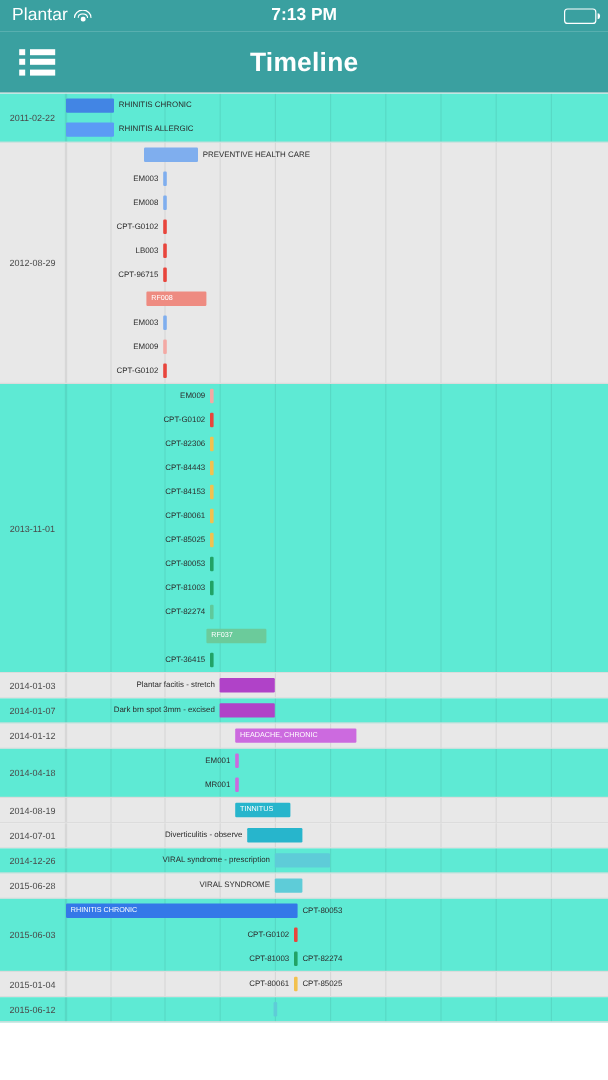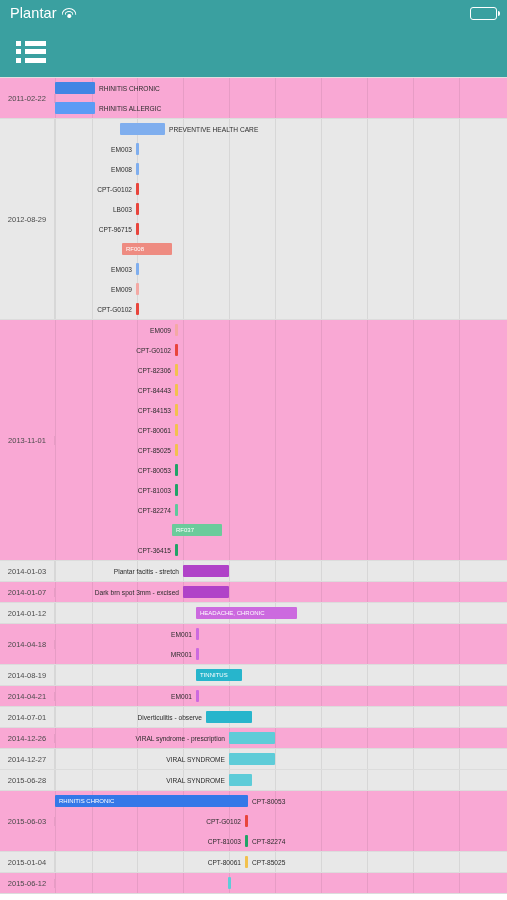--- a/index.html
+++ b/index.html
@@ -55,21 +55,21 @@
   .nav-title{
     position:absolute; left:0; right:0; text-align:center;
     color:#ffffff; font-size:22px; font-weight:bold; letter-spacing:.2px;
     pointer-events:none;
   }
 
   
   .timeline{ height:822px; overflow:hidden; position:relative; background:#fff; }
   .group{ position:relative; border-bottom:1px solid #DCDCDC; display:flex; }
   .group.alt{ background:#E8E8E8; }
-  .group.plain{ background:#f9a8d4;align-items:center; }
+  .group.plain{ background:#5eead4; }
 
   .gridlines{ position:absolute; inset:0; pointer-events:none; }
   .gridlines i{ position:absolute; top:0; bottom:0; width:1px;
                 background:rgba(0,0,0,.07); }
 
   .date-cell{
     width:55px; flex:0 0 55px; display:flex; align-items:center;
     justify-content:center; font-size:7.5px; color:#4a4a4a;
     border-right:1px solid rgba(0,0,0,.07); z-index:2; text-align:center;
   }
@@ -98,20 +98,21 @@
 
 <div class="statusbar">
   <div class="sb-left">
     <span class="sb-carrier">Plantar</span>
     <span class="wifi">
         <i></i>
         <i></i>
         <i></i>
       </span>
   </div>
+  <div class="sb-time">7:13 PM</div>
   <div class="sb-right">
     <span class="battery">
         <span></span>
       </span>
   </div>
 </div>
 
 <div class="navbar">
   <div class="menu-btn">
     <span class="list-icon">
@@ -122,20 +123,21 @@
       <span class="lrow">
           <span class="dot"></span>
           <span class="ln"></span>
         </span>
       <span class="lrow">
           <span class="dot"></span>
           <span class="ln"></span>
         </span>
     </span>
   </div>
+  <div class="nav-title">Timeline</div>
 </div>
 
 <div class="timeline" id="timeline">
     <div class="group plain">
       <div class="gridlines">
         <i style="left: 55px;"></i>
         <i style="left: 92px;"></i>
         <i style="left: 137px;"></i>
         <i style="left: 183px;"></i>
         <i style="left: 229px;"></i>
@@ -385,41 +387,20 @@
       </div>
       <div class="date-cell">2014-08-19</div>
       <div class="rows">
         <div class="trow">
           <div class="bar" style="left: 141px; width: 46px; background: rgb(39, 181, 204);">
             <div class="inbar">TINNITUS</div>
           </div>
         </div>
       </div>
     </div>
-    <div class="group plain">
-      <div class="gridlines">
-        <i style="left: 55px;"></i>
-        <i style="left: 92px;"></i>
-        <i style="left: 137px;"></i>
-        <i style="left: 183px;"></i>
-        <i style="left: 229px;"></i>
-        <i style="left: 275px;"></i>
-        <i style="left: 321px;"></i>
-        <i style="left: 367px;"></i>
-        <i style="left: 413px;"></i>
-        <i style="left: 459px;"></i>
-      </div>
-      <div class="date-cell">2014-04-21</div>
-      <div class="rows">
-        <div class="trow">
-          <span class="lbl" style="right: 315px;">EM001</span>
-          <div class="bar tick" style="left: 141px; width: 3px; background: rgb(204, 106, 223);"></div>
-        </div>
-      </div>
-    </div>
     <div class="group alt">
       <div class="gridlines">
         <i style="left: 55px;"></i>
         <i style="left: 92px;"></i>
         <i style="left: 137px;"></i>
         <i style="left: 183px;"></i>
         <i style="left: 229px;"></i>
         <i style="left: 275px;"></i>
         <i style="left: 321px;"></i>
         <i style="left: 367px;"></i>
@@ -444,41 +425,20 @@
         <i style="left: 275px;"></i>
         <i style="left: 321px;"></i>
         <i style="left: 367px;"></i>
         <i style="left: 413px;"></i>
         <i style="left: 459px;"></i>
       </div>
       <div class="date-cell">2014-12-26</div>
       <div class="rows">
         <div class="trow">
           <span class="lbl" style="right: 282px;">VIRAL syndrome - prescription</span>
-          <div class="bar" style="left: 174px; width: 46px; background: rgb(94, 204, 216);"></div>
-        </div>
-      </div>
-    </div>
-    <div class="group alt">
-      <div class="gridlines">
-        <i style="left: 55px;"></i>
-        <i style="left: 92px;"></i>
-        <i style="left: 137px;"></i>
-        <i style="left: 183px;"></i>
-        <i style="left: 229px;"></i>
-        <i style="left: 275px;"></i>
-        <i style="left: 321px;"></i>
-        <i style="left: 367px;"></i>
-        <i style="left: 413px;"></i>
-        <i style="left: 459px;"></i>
-      </div>
-      <div class="date-cell">2014-12-27</div>
-      <div class="rows">
-        <div class="trow">
-          <span class="lbl" style="right: 282px;">VIRAL SYNDROME</span>
           <div class="bar" style="left: 174px; width: 46px; background: rgb(94, 204, 216);"></div>
         </div>
       </div>
     </div>
     <div class="group alt">
       <div class="gridlines">
         <i style="left: 55px;"></i>
         <i style="left: 92px;"></i>
         <i style="left: 137px;"></i>
         <i style="left: 183px;"></i>

